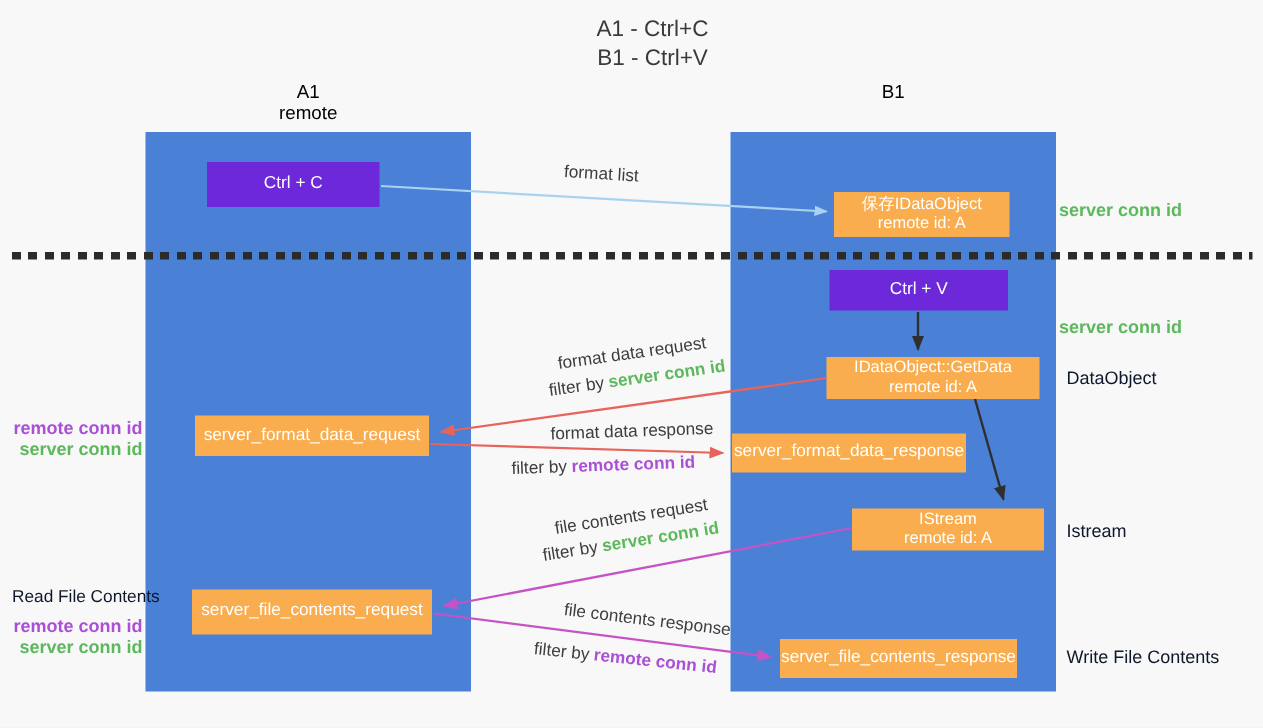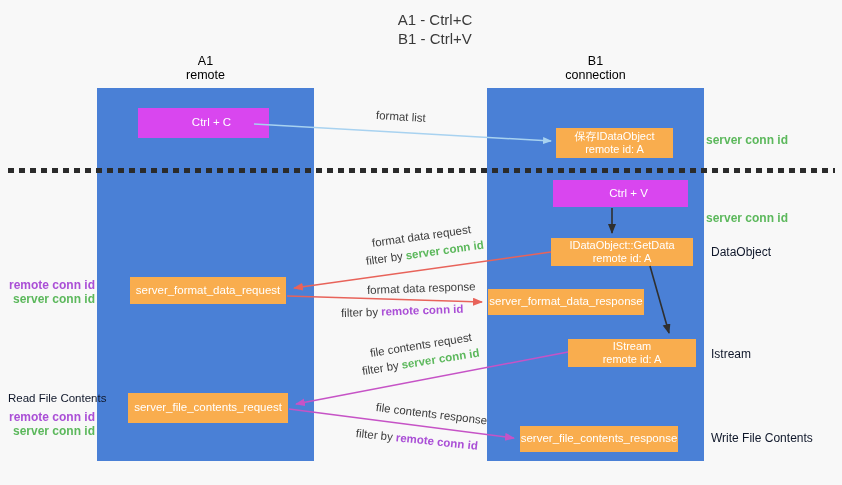--- a/index.html
+++ b/index.html
@@ -9,21 +9,21 @@
   .abs{position:absolute;}
   .title{left:14px;top:10px;width:842px;text-align:center;font-size:15px;color:#3a3a3a;line-height:19px;z-index:2;}
   .lane-header{top:54px;width:217px;text-align:center;font-size:12.5px;color:#000000;line-height:14px;z-index:2;}
   .lane{top:88px;width:217px;height:373px;background:#4a80d6;z-index:1;}
 
   .dotted-line{left:8px;top:168px;width:827px;height:5px;z-index:4;
     background:repeating-linear-gradient(to right,#2b2b2b 0 6px,transparent 6px 11px);}
 
   .node{z-index:3;display:flex;flex-direction:column;align-items:center;justify-content:center;
     color:#ffffff;font-size:11.5px;line-height:13.5px;text-align:center;white-space:nowrap;}
-  .green-node{background:#d946ef;padding-left:16px;}
+  .green-node{background:#6d28d9;}
   .orange-node{background:#f9ad4e;}
 
   .flow-label{z-index:6;font-size:11.5px;color:#3d3d3d;white-space:nowrap;transform-origin:left center;}
   .flow-label .fb{margin-right:3px;}
   .txt-green{color:#5cb85c;font-weight:bold;}
   .txt-purple{color:#aa4fd6;font-weight:bold;}
 
   .side-label{z-index:3;font-size:12px;color:#0f172a;white-space:nowrap;}
   .side-green{color:#5cb85c;font-weight:bold;}
   .conn-pair{z-index:3;width:95px;text-align:right;font-size:12px;line-height:14px;white-space:nowrap;}
@@ -39,21 +39,20 @@
     <div>A1 - Ctrl+C</div>
     <div>B1 - Ctrl+V</div>
   </div>
 
   <div class="abs lane-header" style="left:97px;">
     <div>A1</div>
     <div>remote</div>
   </div>
   <div class="abs lane-header" style="left:487px;">
     <div>B1</div>
-    <div>connection</div>
   </div>
 
   <div class="abs lane" style="left:97px;"></div>
   <div class="abs lane" style="left:487px;"></div>
 
   <div class="abs dotted-line"></div>
 
   <div class="abs node green-node" style="left:138px;top:108px;width:115px;height:30px;">
     <div>Ctrl + C</div>
   </div>

